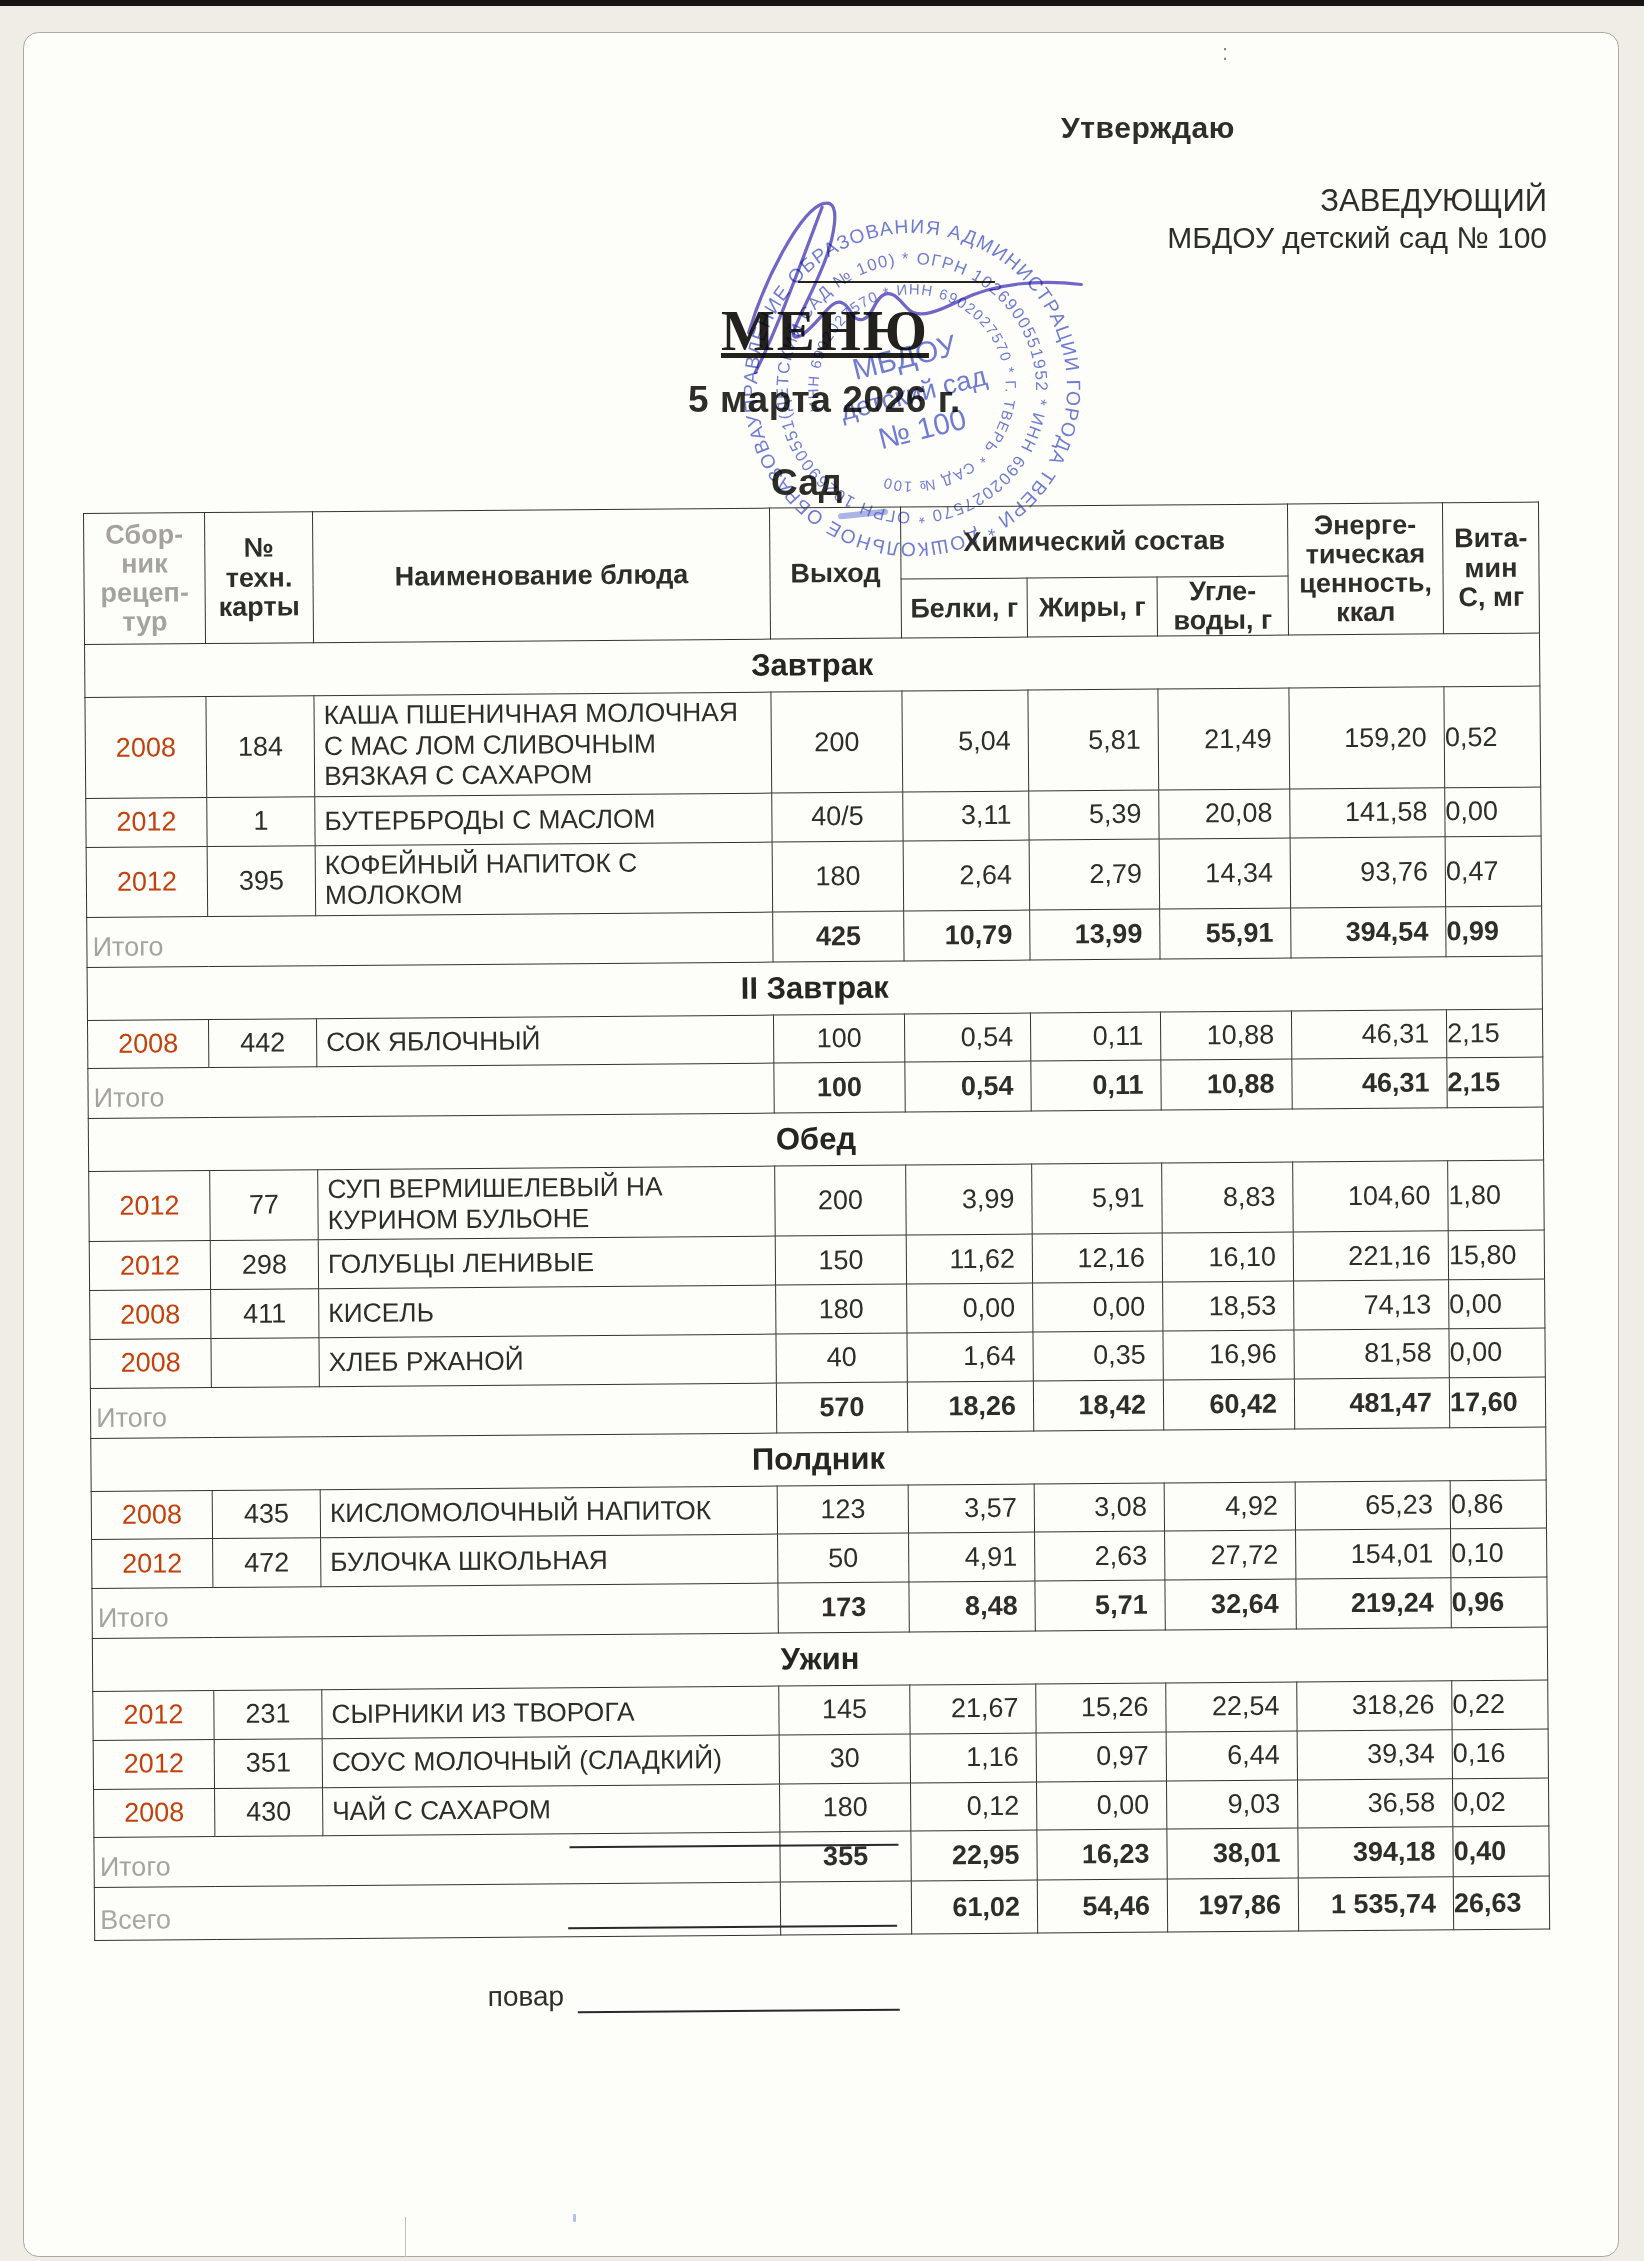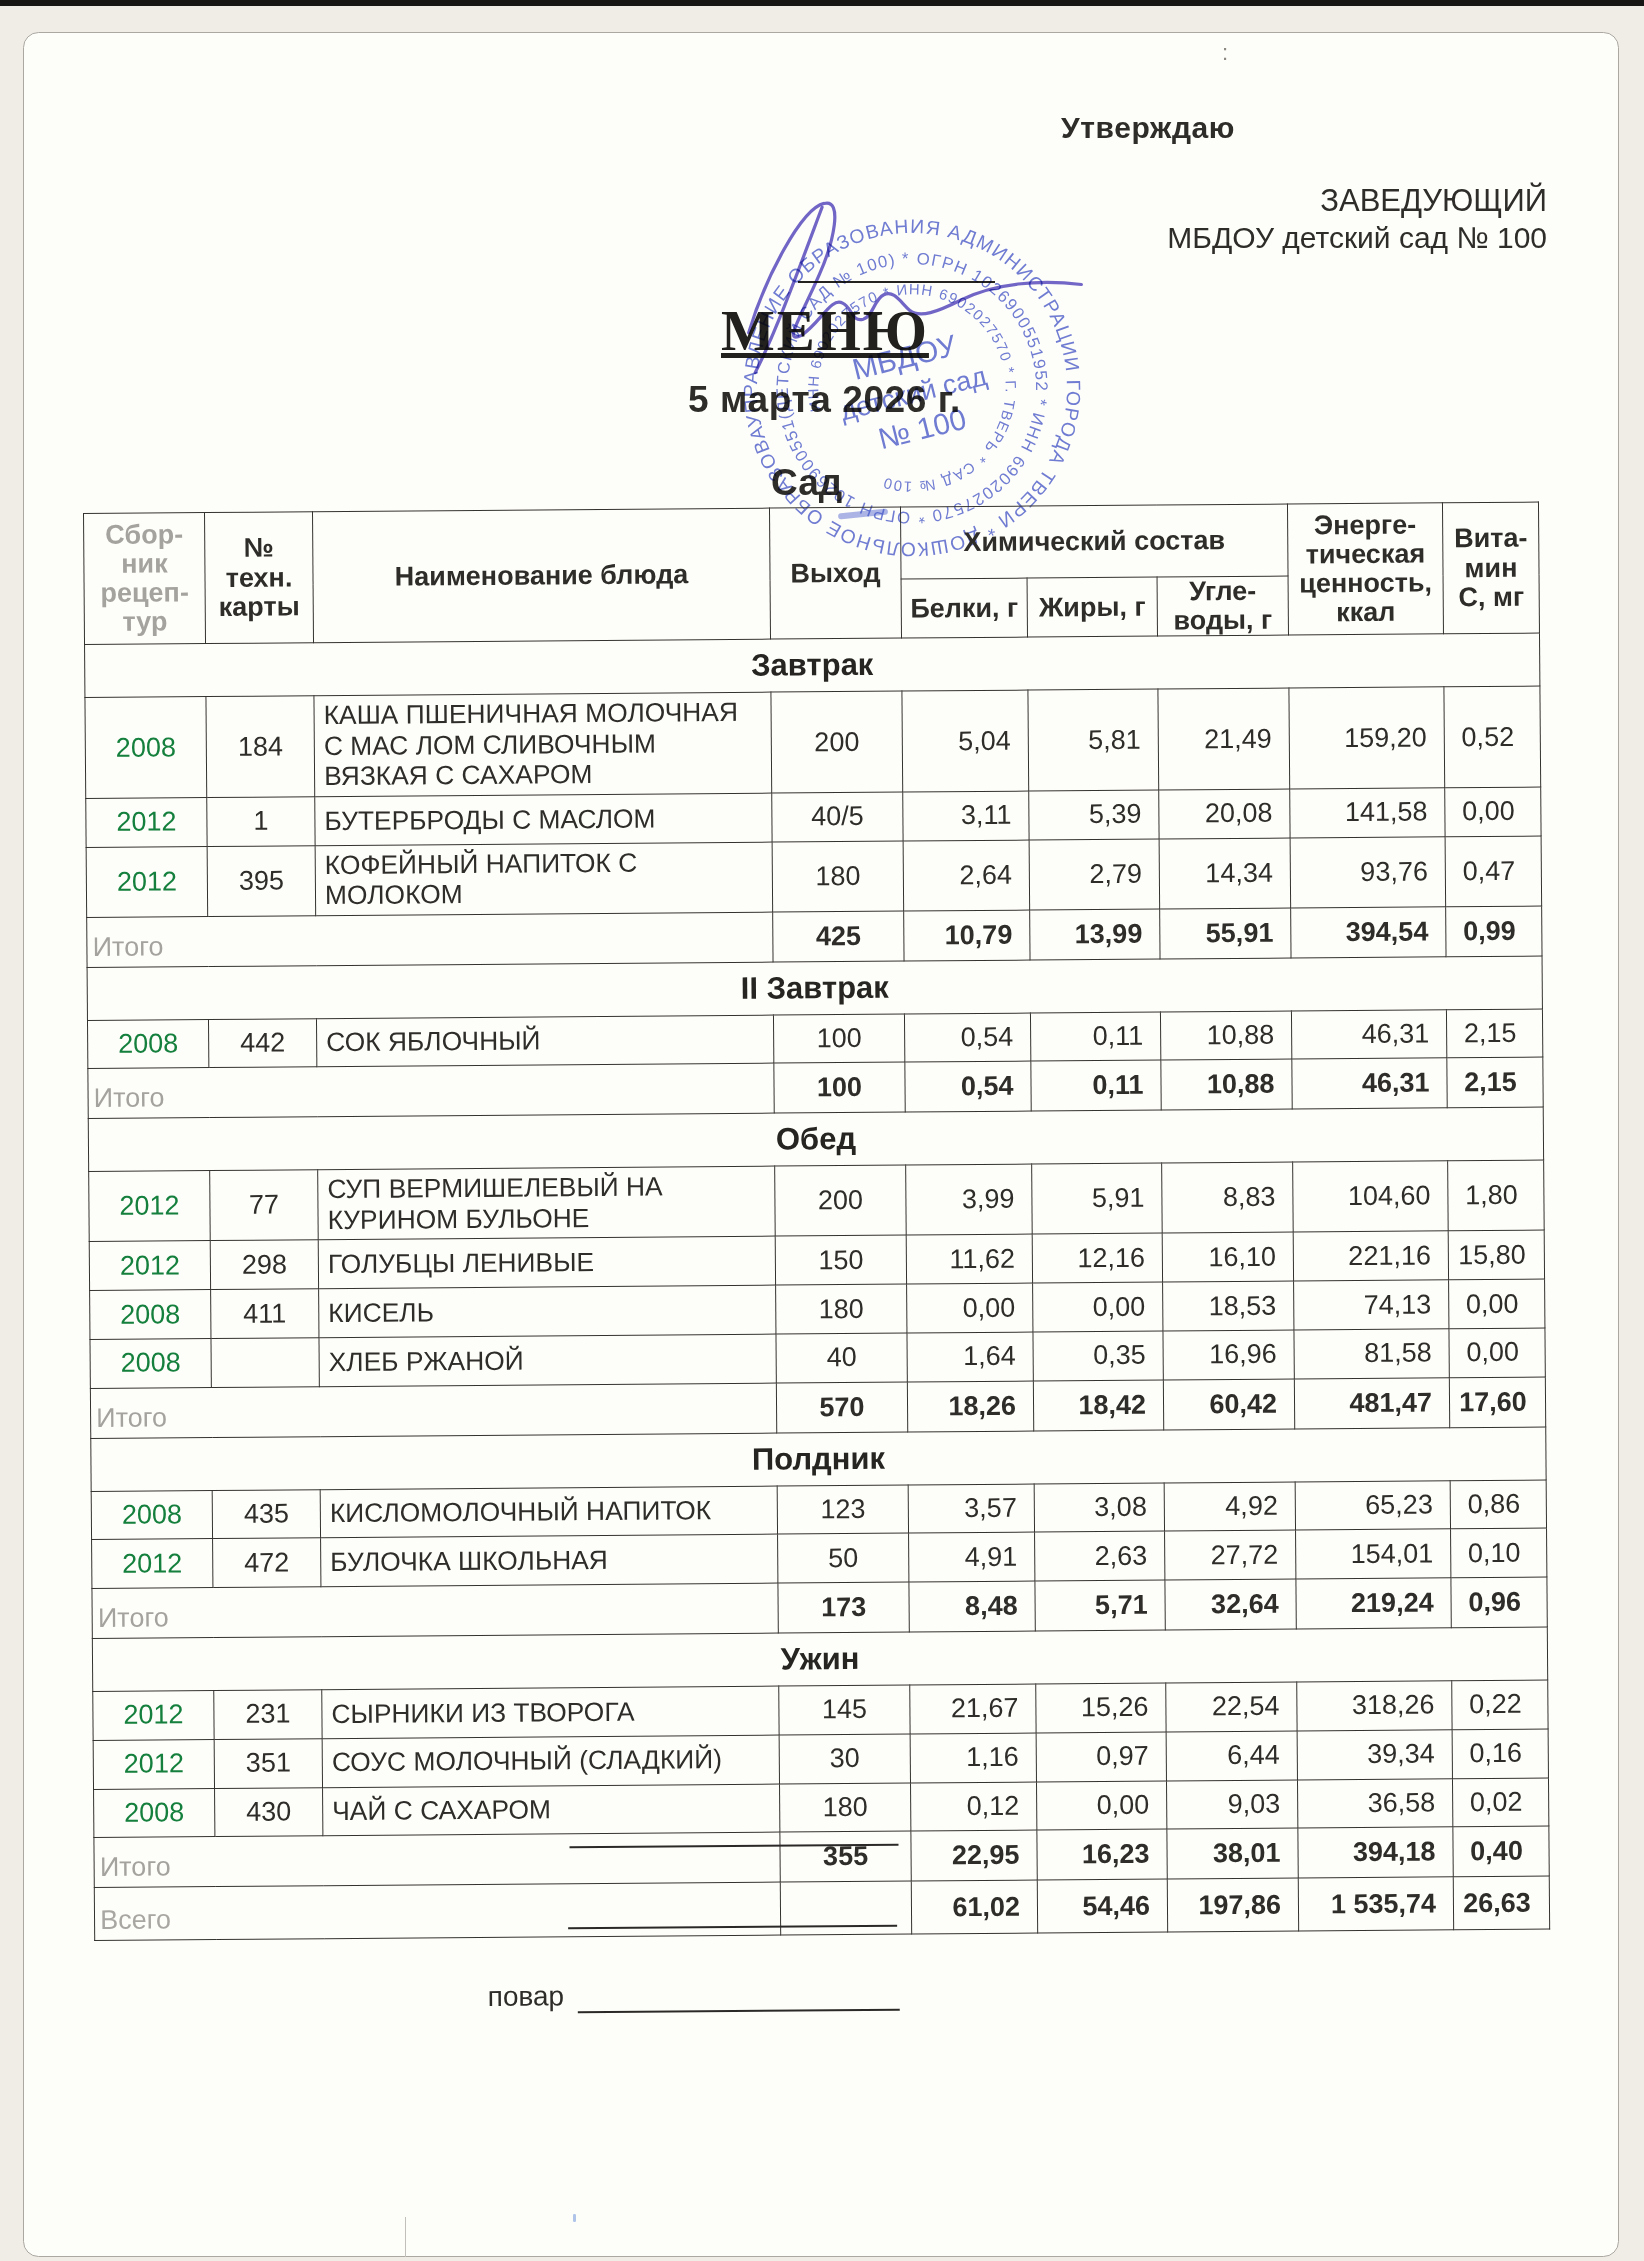--- a/index.html
+++ b/index.html
@@ -31,26 +31,26 @@
   
   table{border-collapse:collapse;table-layout:fixed;position:absolute;left:83px;top:513px;
         width:1455px;font-size:27px;color:#2e2d2a;}
   td,th{border:1.3px solid #35332f;padding:0;vertical-align:middle;font-weight:normal;}
   tr.hrow th{border-bottom-width:1.9px;}
   table{border:1.9px solid #2f2d29;}
   th{font-weight:bold;text-align:center;white-space:pre-line;line-height:1.08;}
   .h1{height:71px;}
   .h2{height:52px;}
   .faded{color:#a5a39e;}
-  td.c-source{text-align:center;color:#15803d;margin-top:21px;}
+  td.c-source{text-align:center;color:#c2410c;margin-top:21px;}
   td.c-card{text-align:center;}
   td.c-dish{text-align:left;padding:3.9px 6.4px 3.9px 9px;line-height:1.16;font-size:26.4px;}
   td.c-out{text-align:center;}
   td.c-num{text-align:right;padding-right:17px;}
-  td.c-vitc{text-align:center;padding-right:9px;}
+  td.c-vitc{text-align:left;padding-right:9px;}
   tr.band td{height:52px;text-align:center;font-weight:bold;font-size:31px;color:#262521;}
   tr.r-std td{height:40px;}
   tr.r-tall3 td{height:90px;}
   tr.r-tall2 td{height:59px;}
   tr.r-total td{height:45px;font-weight:bold;}
   tr.r-total td.c-label{font-weight:normal;color:#a5a39e;text-align:left;
                         padding-left:5.2px;vertical-align:bottom;padding-bottom:3.9px;}
   tr.r-grand td{height:48px;font-weight:bold;}
   tr.r-grand td.c-label{font-weight:normal;color:#a9a7a2;text-align:left;
                         padding-left:5.2px;vertical-align:bottom;padding-bottom:3.9px;}

